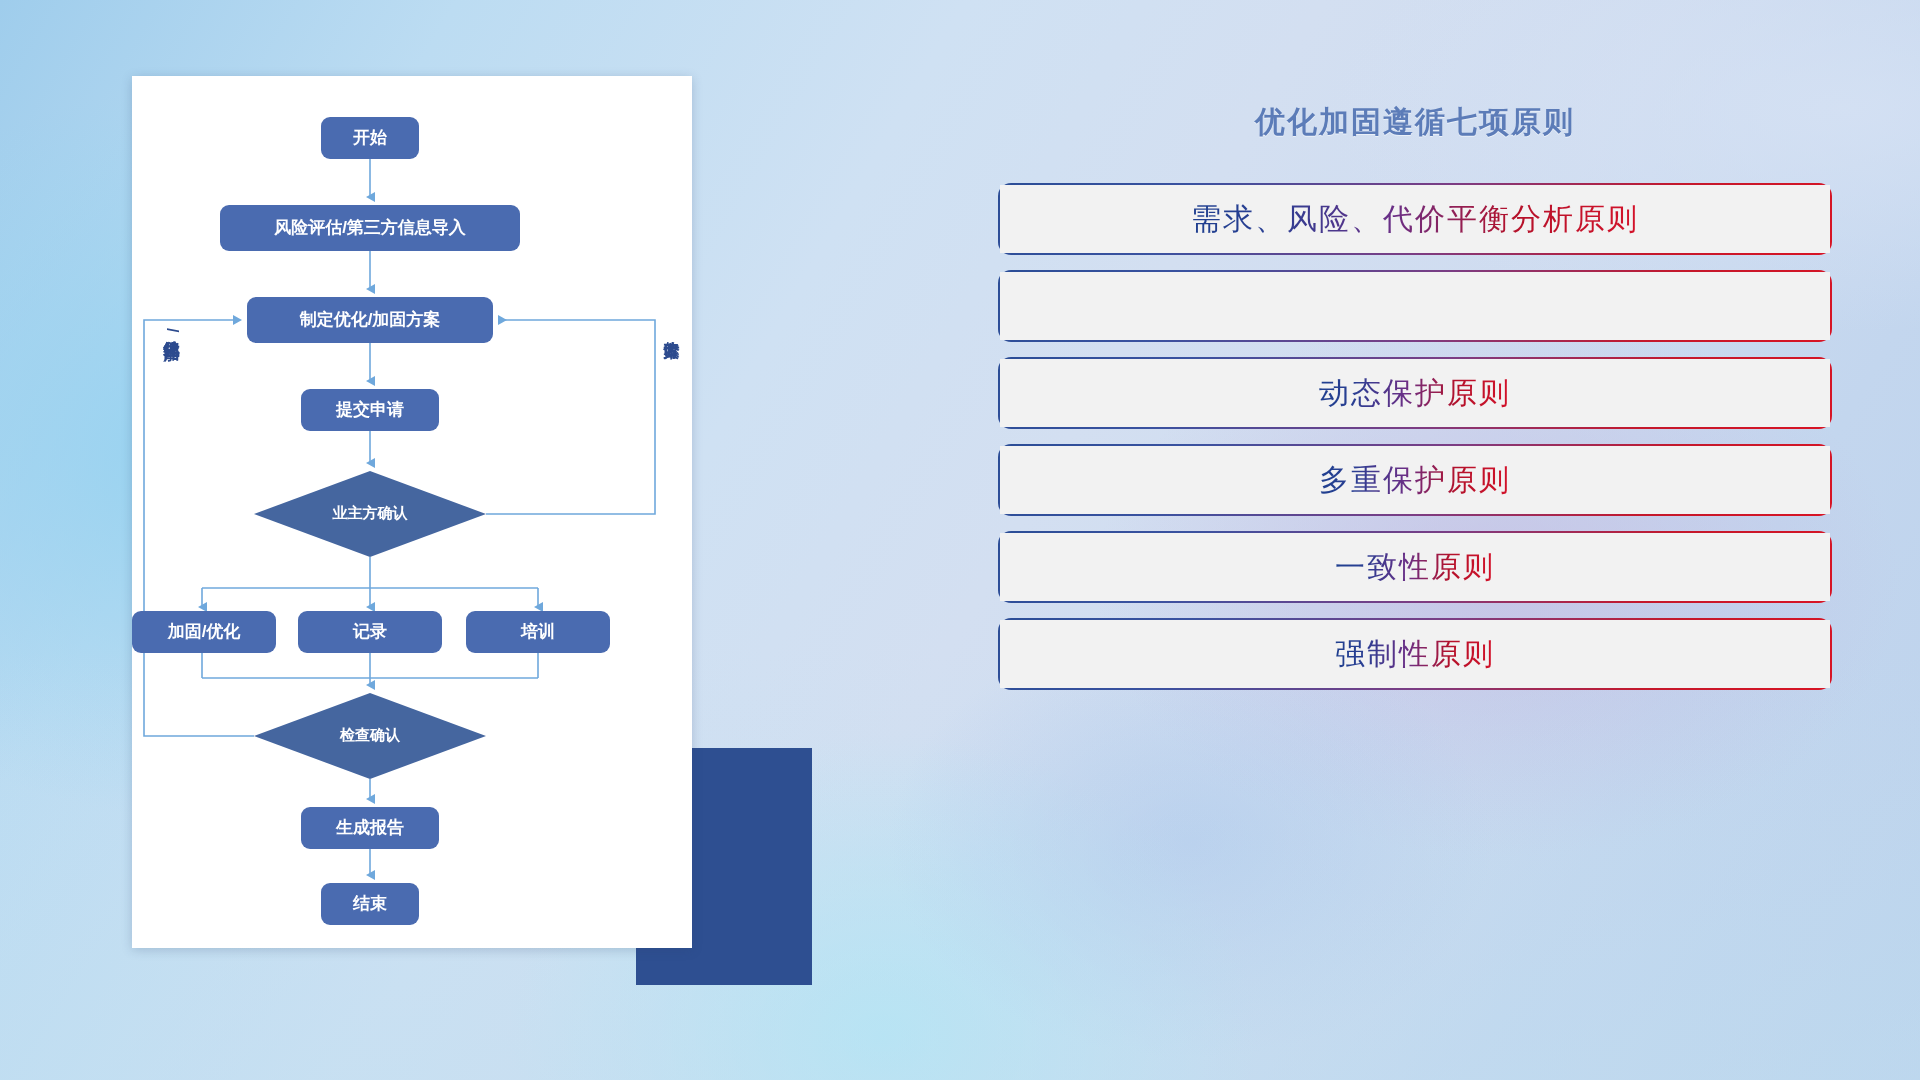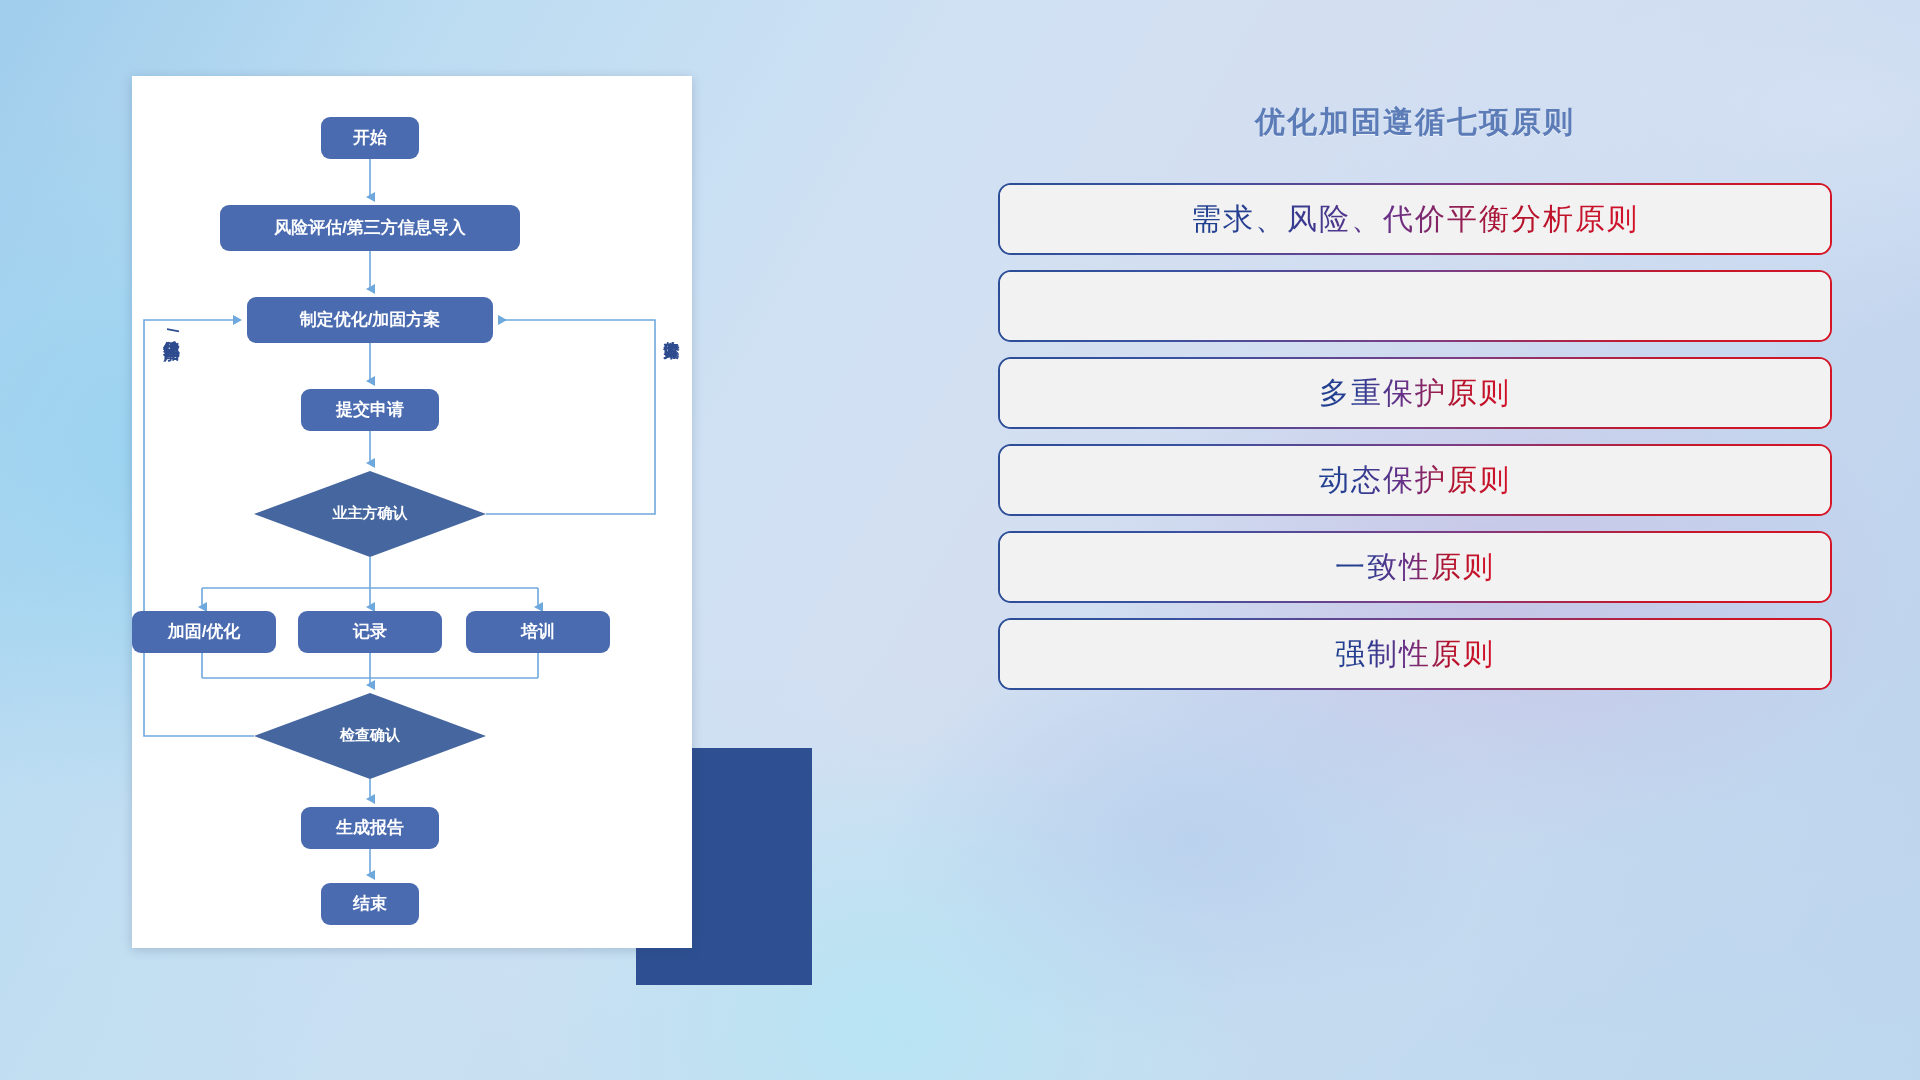--- a/index.html
+++ b/index.html
@@ -44,21 +44,21 @@
 
   
   #right-panel{position:absolute;left:1000px;top:80px;width:830px;height:920px;z-index:3;}
   #panel-title{
     text-align:center;font-size:30px;font-weight:bold;color:#5c7cb8;
     letter-spacing:2px;margin:22px 0 0 0;
     text-shadow:0 1px 0 rgba(255,255,255,.55);
   }
   #cards{margin-top:42px;display:flex;flex-direction:column;gap:19px;}
   .pcard{
-    position:relative;height:68px;border-radius:11px;
+    position:relative;height:68px;border-radius:0;
     background:#f2f2f2;
     display:flex;align-items:center;justify-content:center;
   }
   .pcard::before{
     content:"";position:absolute;inset:-2px;border-radius:13px;
     background:linear-gradient(118deg,#2b4d96 0%,#3a52a0 22%,#7b3d84 52%,#c4182c 78%,#d81424 100%);
     z-index:-1;
   }
   .pcard-inner{
     position:absolute;inset:0;border-radius:11px;background:#f2f2f2;z-index:0;
@@ -200,26 +200,26 @@
       <div class="pcard-inner"></div>
       <span class="pcard-text">需求、风险、代价平衡分析原则</span>
     </div>
 
     <div class="pcard">
       <div class="pcard-inner"></div>
     </div>
 
     <div class="pcard">
       <div class="pcard-inner"></div>
+      <span class="pcard-text">动态保护原则</span>
+    </div>
+
+    <div class="pcard">
+      <div class="pcard-inner"></div>
       <span class="pcard-text">多重保护原则</span>
-    </div>
-
-    <div class="pcard">
-      <div class="pcard-inner"></div>
-      <span class="pcard-text">动态保护原则</span>
     </div>
 
     <div class="pcard">
       <div class="pcard-inner"></div>
       <span class="pcard-text">一致性原则</span>
     </div>
 
     <div class="pcard">
       <div class="pcard-inner"></div>
       <span class="pcard-text">强制性原则</span>

